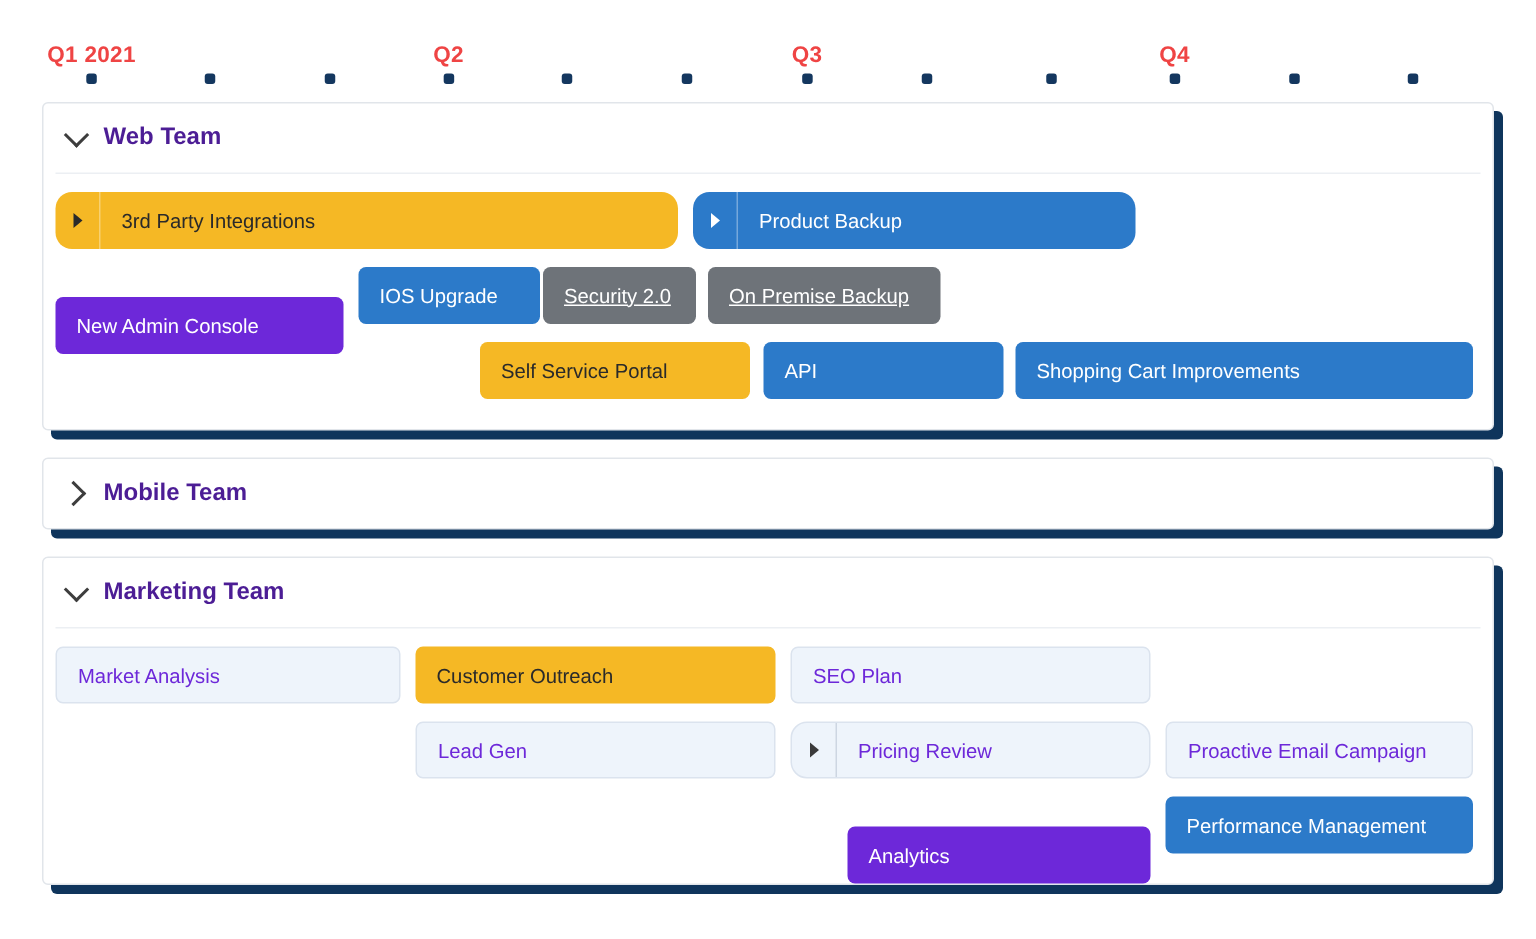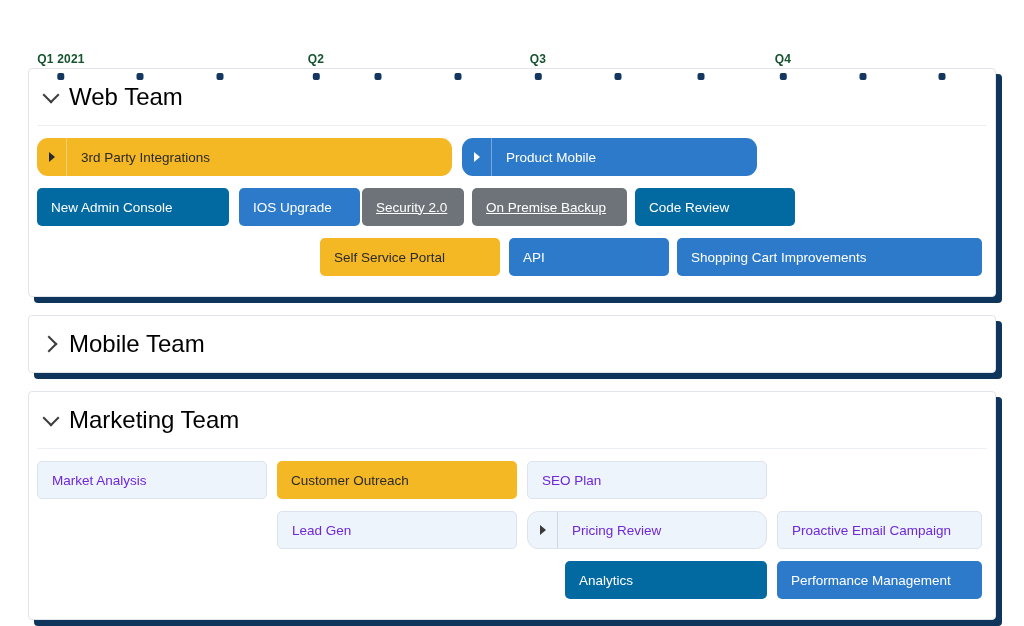--- a/index.html
+++ b/index.html
@@ -21,28 +21,27 @@
     position: relative;
     height: 58px;
   }
   .tl-item {
     position: absolute;
     top: 18px;
     transform: translateX(-50%);
     text-align: center;
   }
   .tl-label {
-    font-size: 12px;
-    color: #14532d;
+    font-size: 15px;
+    color: #ef4444;
     font-weight: 600;
     letter-spacing: .2px;
     margin-bottom: 6px;
     white-space: nowrap;
     height: 15px;
-    margin-top: 24px;
   }
   .tl-dot {
     width: 7px;
     height: 7px;
     border-radius: 2px;
     background: #14375f;
     margin: 0 auto;
   }
 
   .card {
@@ -68,23 +67,23 @@
     transform: rotate(45deg); 
     position: relative;
     top: -2px;
   }
   .card-header .chev.collapsed {
     transform: rotate(-45deg);
     top: 0;
     left: -2px;
   }
   .card-header h2 {
-    font-size: 24px;
-    font-weight: 400;
-    color: #000000;
+    font-size: 16px;
+    font-weight: 700;
+    color: #4c1d95;
   }
   .card-sep {
     height: 1px;
     background: #eceff3;
     margin: 0 8px;
   }
   .card-body {
     position: relative;
     padding: 10px 8px 18px 8px;
   }
@@ -124,21 +123,21 @@
   .bar-chev .tri {
     width: 0; height: 0;
     border-top: 5px solid transparent;
     border-bottom: 5px solid transparent;
   }
 
   .yellow { background: #f5b825; color: #2a2a2a; }
   .yellow .tri { border-left: 6px solid #2a2a2a; }
   .blue   { background: #2c7ac9; color: #fff; }
   .blue .tri { border-left: 6px solid #fff; }
-  .red    { background: #0369a1; color: #fff; }
+  .red    { background: #6d28d9; color: #fff; margin-top: 20px; }
   .gray   { background: #6e7379; color: #fff; text-decoration: underline; }
   .light  { background: #eef4fb; color: #6d28d9; border: 1px solid #dbe3ee; }
   .light .bar-chev { border-right: 1px solid #cdd6e2; }
   .light .tri { border-left: 6px solid #3a3a3a; }
 </style>
 </head>
 <body>
 
 <div class="canvas">
 
@@ -148,21 +147,21 @@
         <div class="tl-dot"></div>
       </div>
       <div class="tl-item" style="left: 112px;">
         <div class="tl-label">&nbsp;</div>
         <div class="tl-dot"></div>
       </div>
       <div class="tl-item" style="left: 192px;">
         <div class="tl-label">&nbsp;</div>
         <div class="tl-dot"></div>
       </div>
-      <div class="tl-item" style="left: 288px;">
+      <div class="tl-item" style="left: 271px;">
         <div class="tl-label">Q2</div>
         <div class="tl-dot"></div>
       </div>
       <div class="tl-item" style="left: 350px;">
         <div class="tl-label">&nbsp;</div>
         <div class="tl-dot"></div>
       </div>
       <div class="tl-item" style="left: 430px;">
         <div class="tl-label">&nbsp;</div>
         <div class="tl-dot"></div>
@@ -205,38 +204,35 @@
             <div class="bar yellow has-chev" style="left: 0px; width: 415px;">
               <span class="bar-chev">
                 <span class="tri"></span>
               </span>
               <span>3rd Party Integrations</span>
             </div>
             <div class="bar blue has-chev" style="left: 425px; width: 295px;">
               <span class="bar-chev">
                 <span class="tri"></span>
               </span>
-              <span>Product Mobile</span>
+              <span>Product Backup</span>
             </div>
           </div>
           <div class="row">
             <div class="bar red" style="left: 0px; width: 192px;">
               <span>New Admin Console</span>
             </div>
             <div class="bar blue" style="left: 202px; width: 121px;">
               <span>IOS Upgrade</span>
             </div>
             <div class="bar gray" style="left: 325px; width: 102px;">
               <span>Security 2.0</span>
             </div>
             <div class="bar gray" style="left: 435px; width: 155px;">
               <span>On Premise Backup</span>
-            </div>
-            <div class="bar red" style="left: 598px; width: 160px;">
-              <span>Code Review</span>
             </div>
           </div>
           <div class="row">
             <div class="bar yellow" style="left: 283px; width: 180px;">
               <span>Self Service Portal</span>
             </div>
             <div class="bar blue" style="left: 472px; width: 160px;">
               <span>API</span>
             </div>
             <div class="bar blue" style="left: 640px; width: 305px;">

